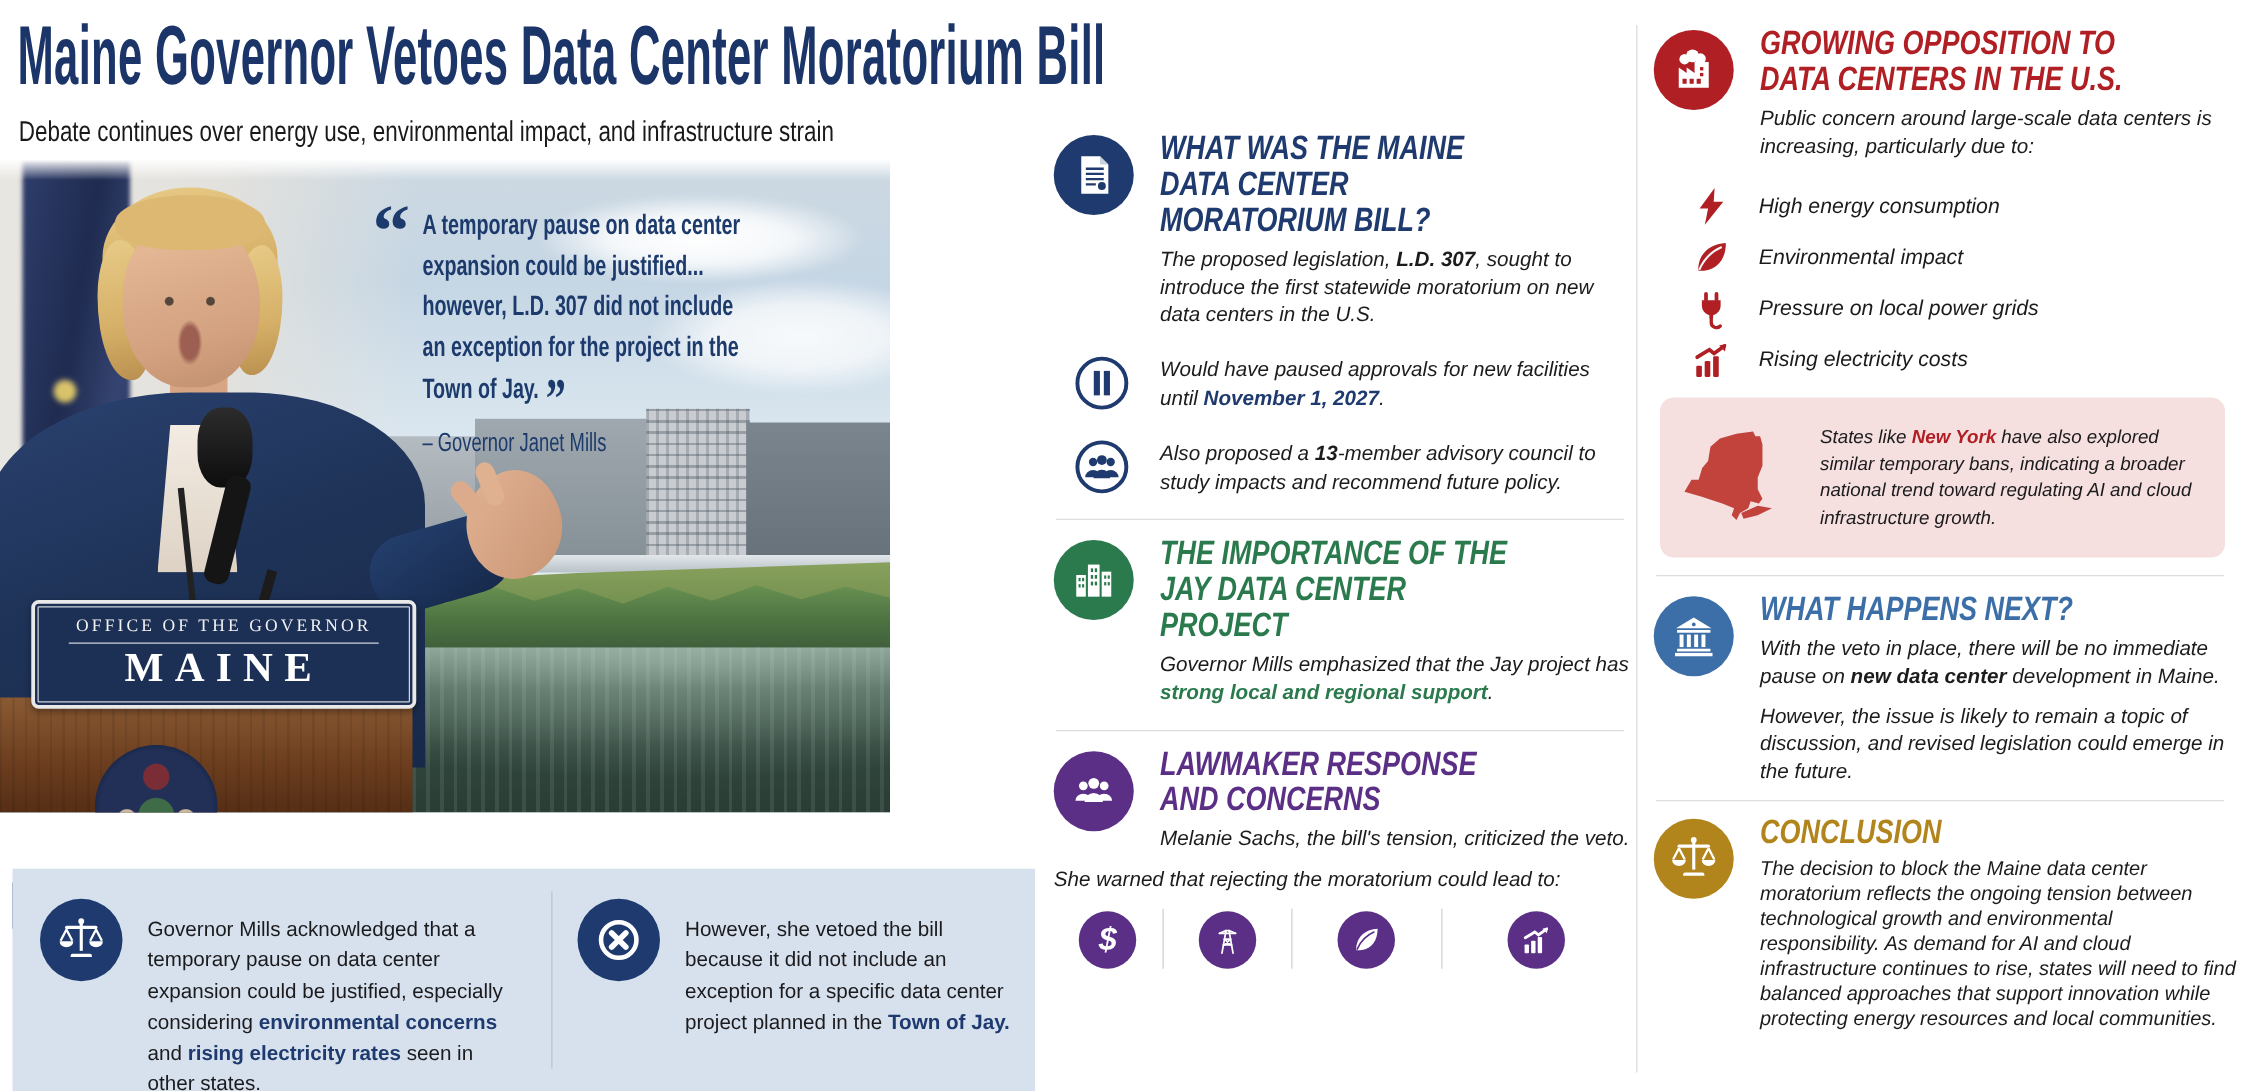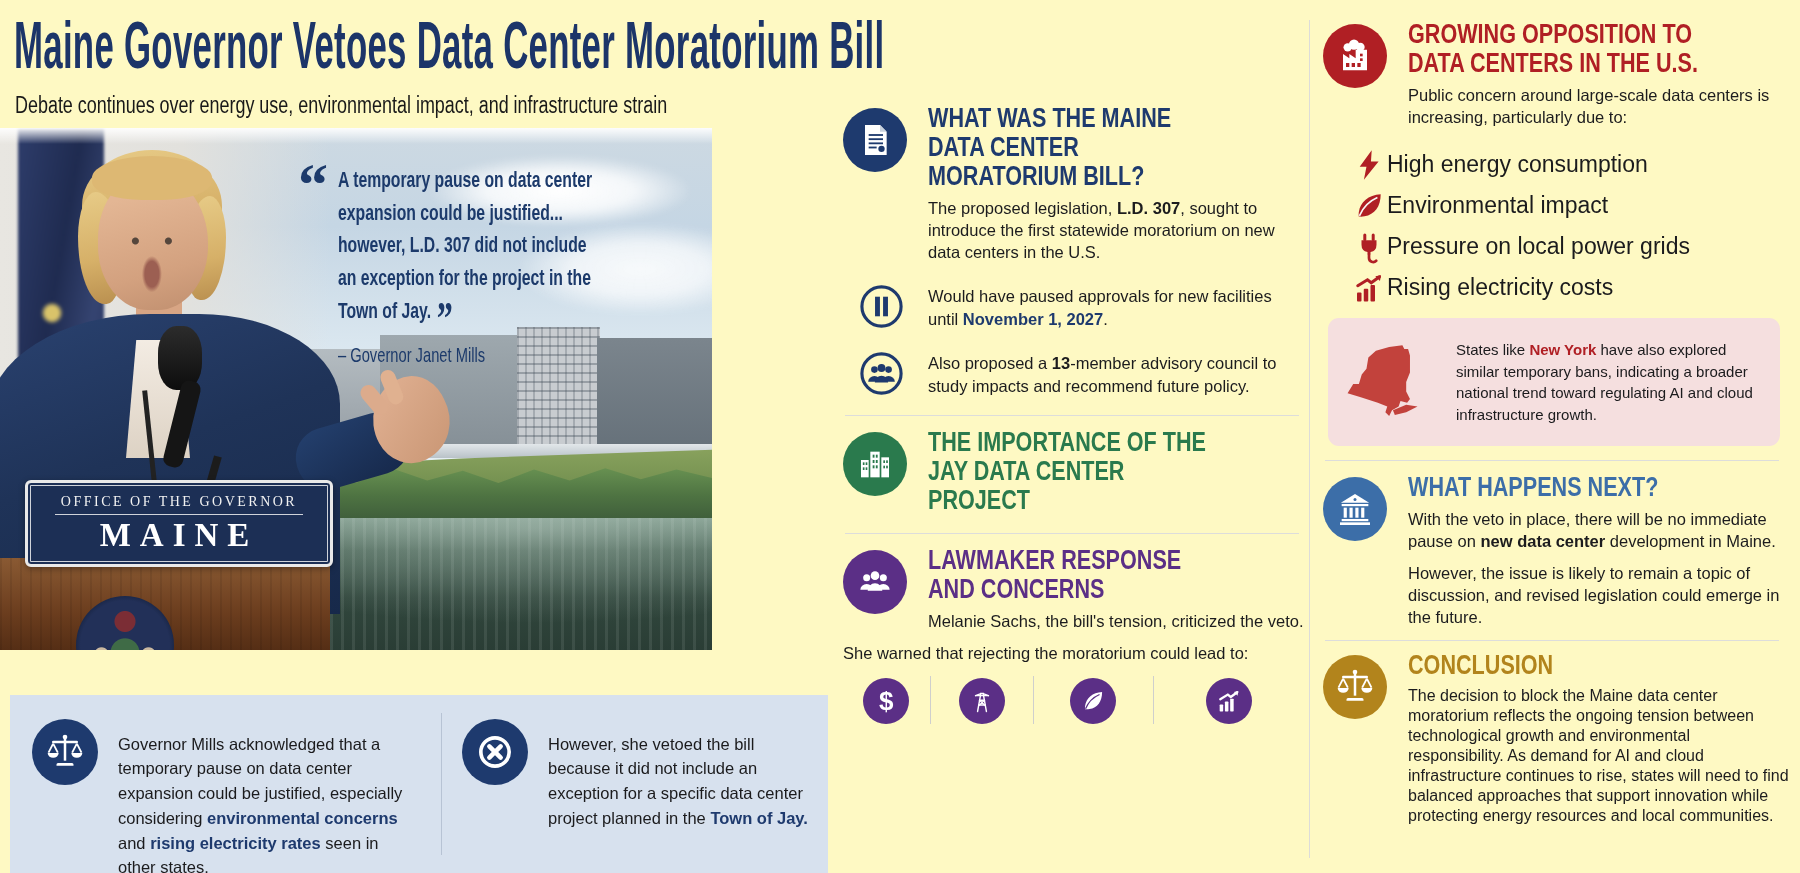--- a/index.html
+++ b/index.html
@@ -1,16 +1,16 @@
 <!DOCTYPE html>
 <html><head>
 <meta charset="utf-8">
 <style>
   html,body{margin:0;padding:0;background:#e9e9e9;}
-  .stage{position:relative;width:1800px;height:873px;background:#fef9c3;overflow:hidden;
+  .stage{position:relative;width:1800px;height:873px;background:#ffffff;overflow:hidden;
          font-family:"Liberation Sans",sans-serif;color:#1d1d1f;}
 
   
   .h1{position:absolute;left:14px;top:10px;margin:0;font-size:67px;line-height:1.05;font-weight:700;
       color:#1c3569;white-space:nowrap;transform:scaleX(.52);transform-origin:left top;letter-spacing:.5px;}
   .subtitle{position:absolute;left:15px;top:92px;font-size:23px;color:#191919;white-space:nowrap;
       transform:scaleX(.78);transform-origin:left top;}
 
   
   .photo{position:absolute;left:0;top:128px;width:712px;height:522px;overflow:hidden;background:#cfdde8;}
@@ -109,21 +109,21 @@
   .rt1{left:108px;width:302px;}
   .rt2{left:538px;width:266px;}
   .rdiv{position:absolute;left:431px;top:18px;width:1px;height:142px;background:#b7c3d4;}
 
   
   .ci{width:64px;height:64px;border-radius:50%;display:flex;align-items:center;justify-content:center;flex:none;}
   .ci svg{width:40px;height:40px;}
   .ci.sm{width:66px;height:66px;}
   .navy-bg{background:#1e3a6e;} .green-bg{background:#2a7a4d;} .purple-bg{background:#5b2f86;}
   .red-bg{background:#b01f24;} .steel-bg{background:#3c6ea8;} .gold-bg{background:#b2841c;}
-  .sec{position:relative;padding-left:85px;width:377px;}
+  .sec{position:relative;padding-left:85px;width:377px;font-style:italic;}
   .sec>.ci{position:absolute;left:0;top:4px;}
   .h2{margin:4px 0 6px 0;font-size:27px;line-height:1.07;font-weight:700;white-space:pre-line;
       transform:scaleX(.8);transform-origin:left top;}
   .navy-t{color:#1e3a6e;} .green-t{color:#2a7a4d;} .purple-t{color:#5b2f86;}
   .red-t{color:#b01f24;} .steel-t{color:#3c6ea8;} .gold-t{color:#b2841c;}
   .p{font-size:16.5px;line-height:1.35;color:#1c1c1e;margin:0;}
   .mt{margin-top:13px;}
   .hdivider{border:0;border-top:1px solid #dddddb;width:454px;margin:18px 0 12px 2px;}
 
   
@@ -139,21 +139,21 @@
   .concern .ci{width:46px;height:46px;margin:0 auto;}
   .concern .ci svg{width:28px;height:28px;}
   .dollar{color:#fff;font-size:26px;font-weight:700;}
 
   
   .colsep{position:absolute;left:1309px;top:20px;width:1px;height:838px;background:#dcdcda;}
   .right{position:absolute;left:1323px;top:16px;width:462px;}
   .bullets{margin-left:-85px;margin-top:16px;}
   .bullet{display:flex;align-items:center;height:41px;padding-left:28px;}
   .bullet svg{width:36px;height:36px;flex:none;}
-  .blabel{font-size:23px;color:#1b1b1d;}
+  .blabel{font-size:17px;color:#1b1b1d;margin-left:20px;}
   .nybox{margin-left:-80px;width:452px;height:128px;background:#f5dfdf;border-radius:11px;margin-top:10px;
       display:flex;align-items:center;}
   .nybox svg{width:104px;height:98px;flex:none;margin-left:12px;}
   .nytext{font-size:15px;line-height:1.45;color:#1b1b1d;width:308px;margin-left:12px;}
   .p-tight{font-size:16px;line-height:1.25;}
 </style>
 </head>
 <body>
 
 <div class="stage">
@@ -310,20 +310,21 @@
               <rect x="12.5" y="12.8" width="1.1" height="1.8"></rect>
               <rect x="17" y="9.8" width="1" height="1.6"></rect>
               <rect x="18.7" y="9.8" width="1" height="1.6"></rect>
               <rect x="17" y="13" width="1" height="1.6"></rect>
               <rect x="18.7" y="13" width="1" height="1.6"></rect>
             </g>
           </svg>
       </div>
       <h2 class="h2 green-t">THE IMPORTANCE OF THE
 JAY DATA CENTER PROJECT</h2>
+      <p class="p"><span>Governor Mills emphasized that the Jay project has </span><span style="font-weight: 700; color: rgb(42, 122, 77);">strong local and regional support</span><span>.</span></p>
     </div>
 
     <hr class="hdivider">
 
     <div class="sec">
       <div class="ci purple-bg">
         <svg viewBox="0 0 24 24" fill="#fff">
             <circle cx="7" cy="9.4" r="2.1"></circle>
             <circle cx="17" cy="9.4" r="2.1"></circle>
             <circle cx="12" cy="8.2" r="2.6"></circle>

